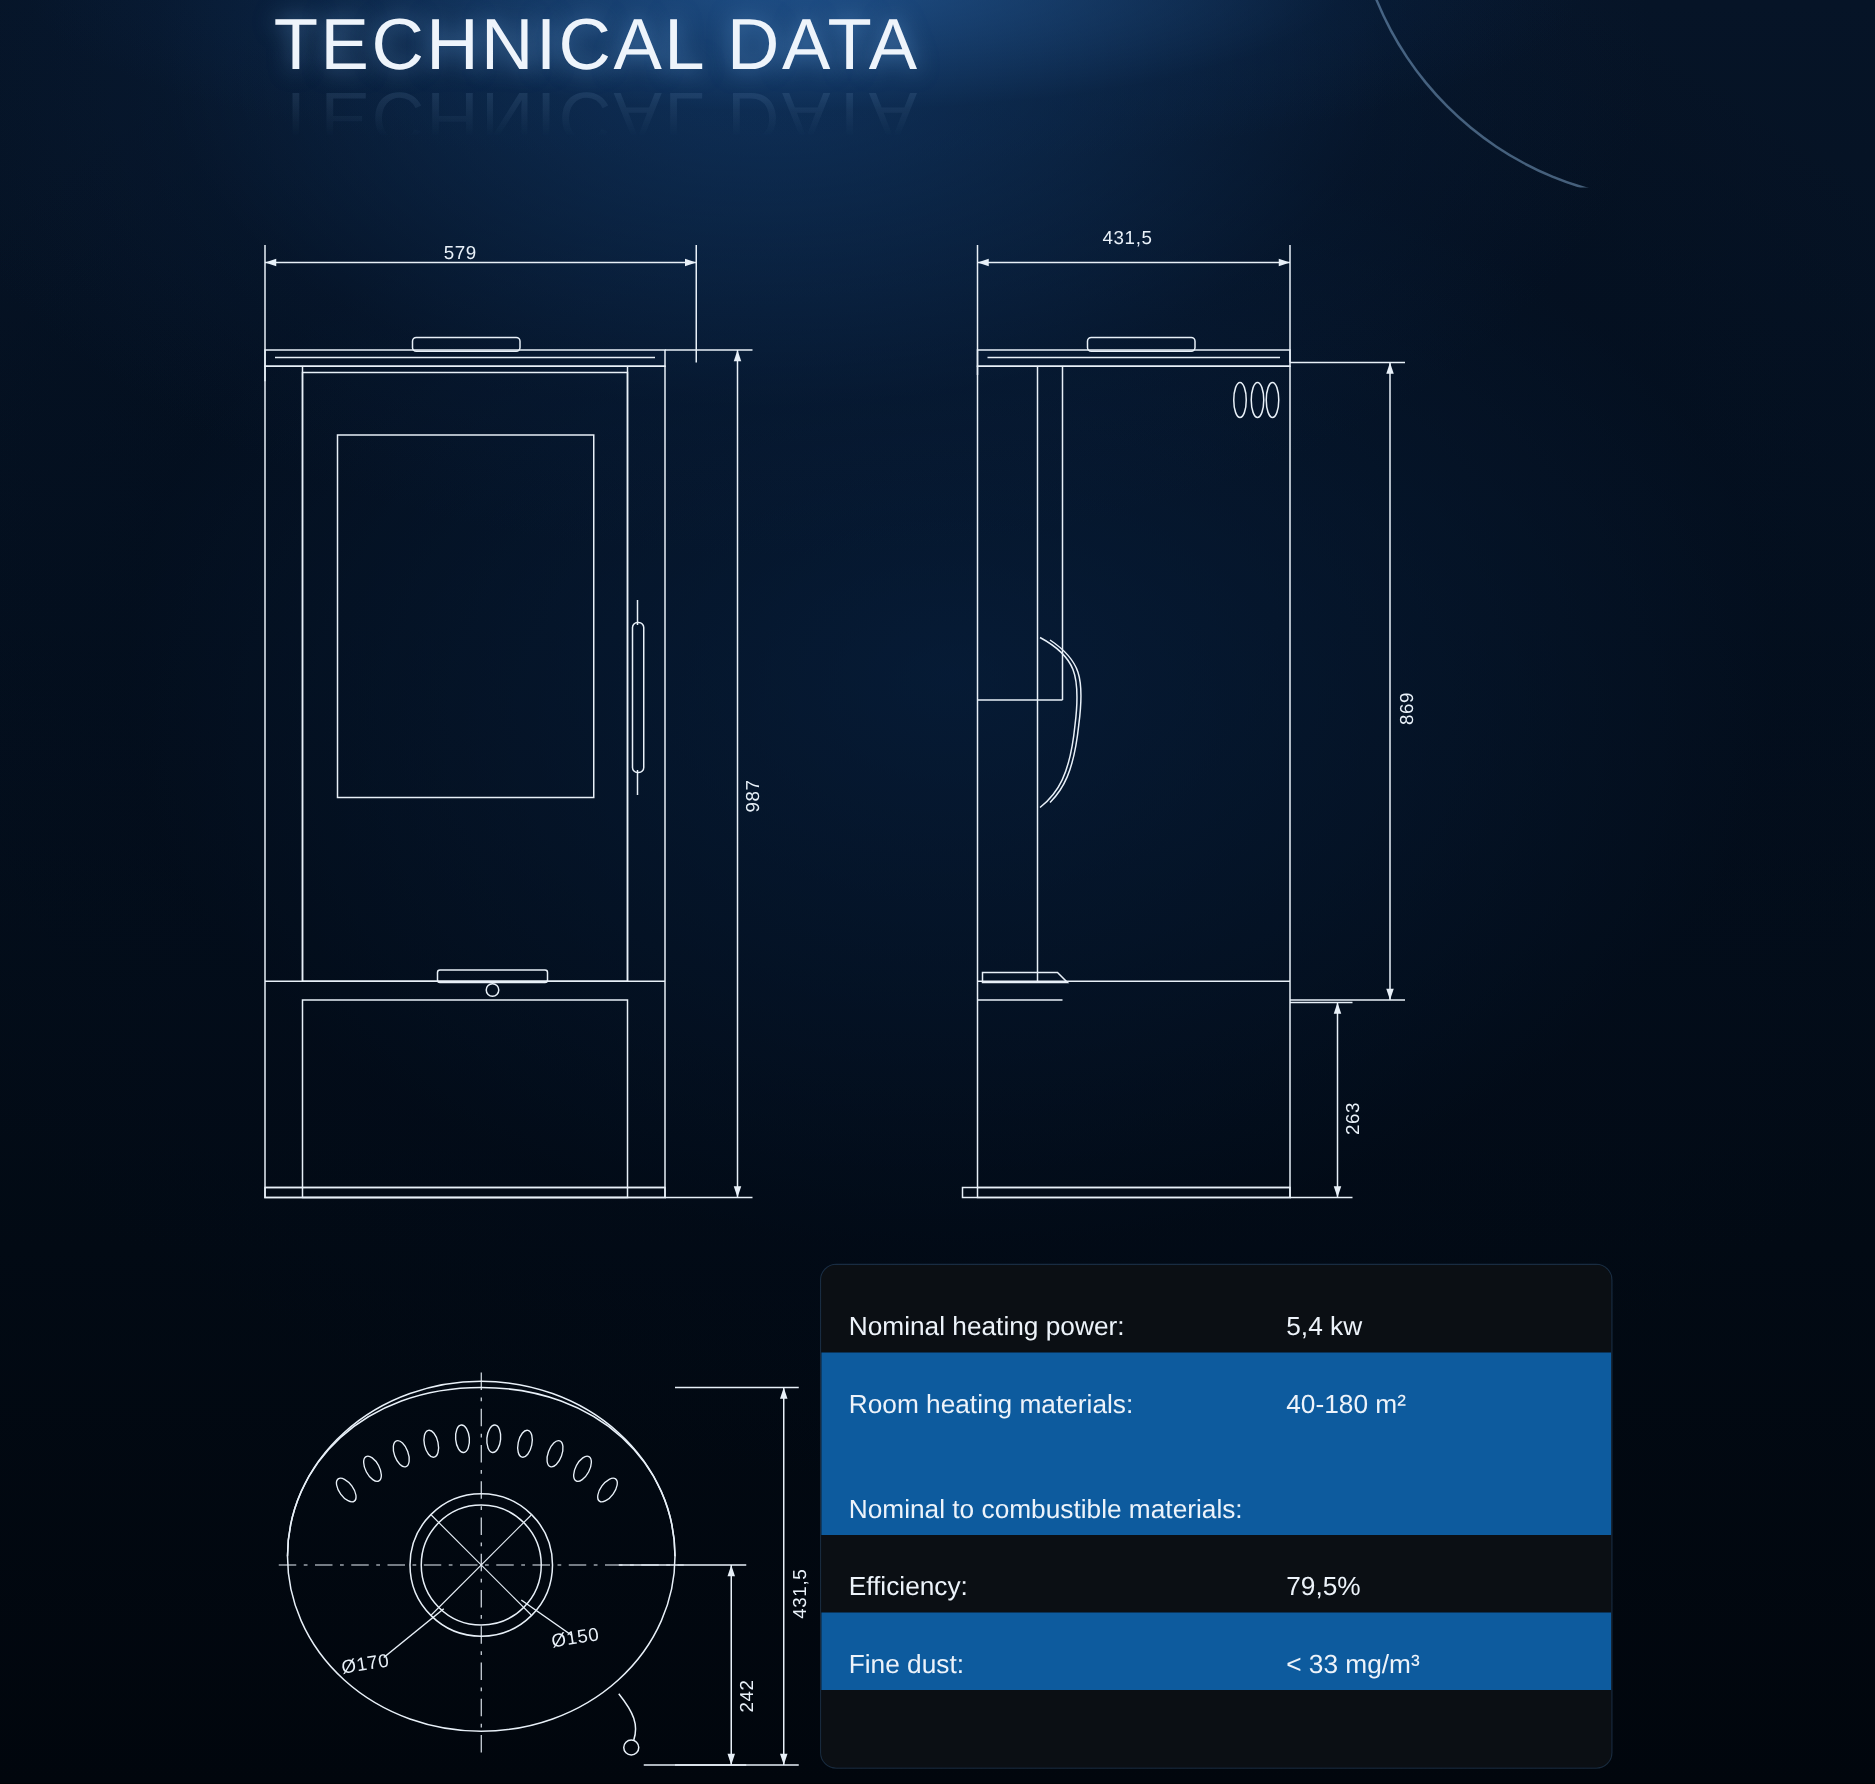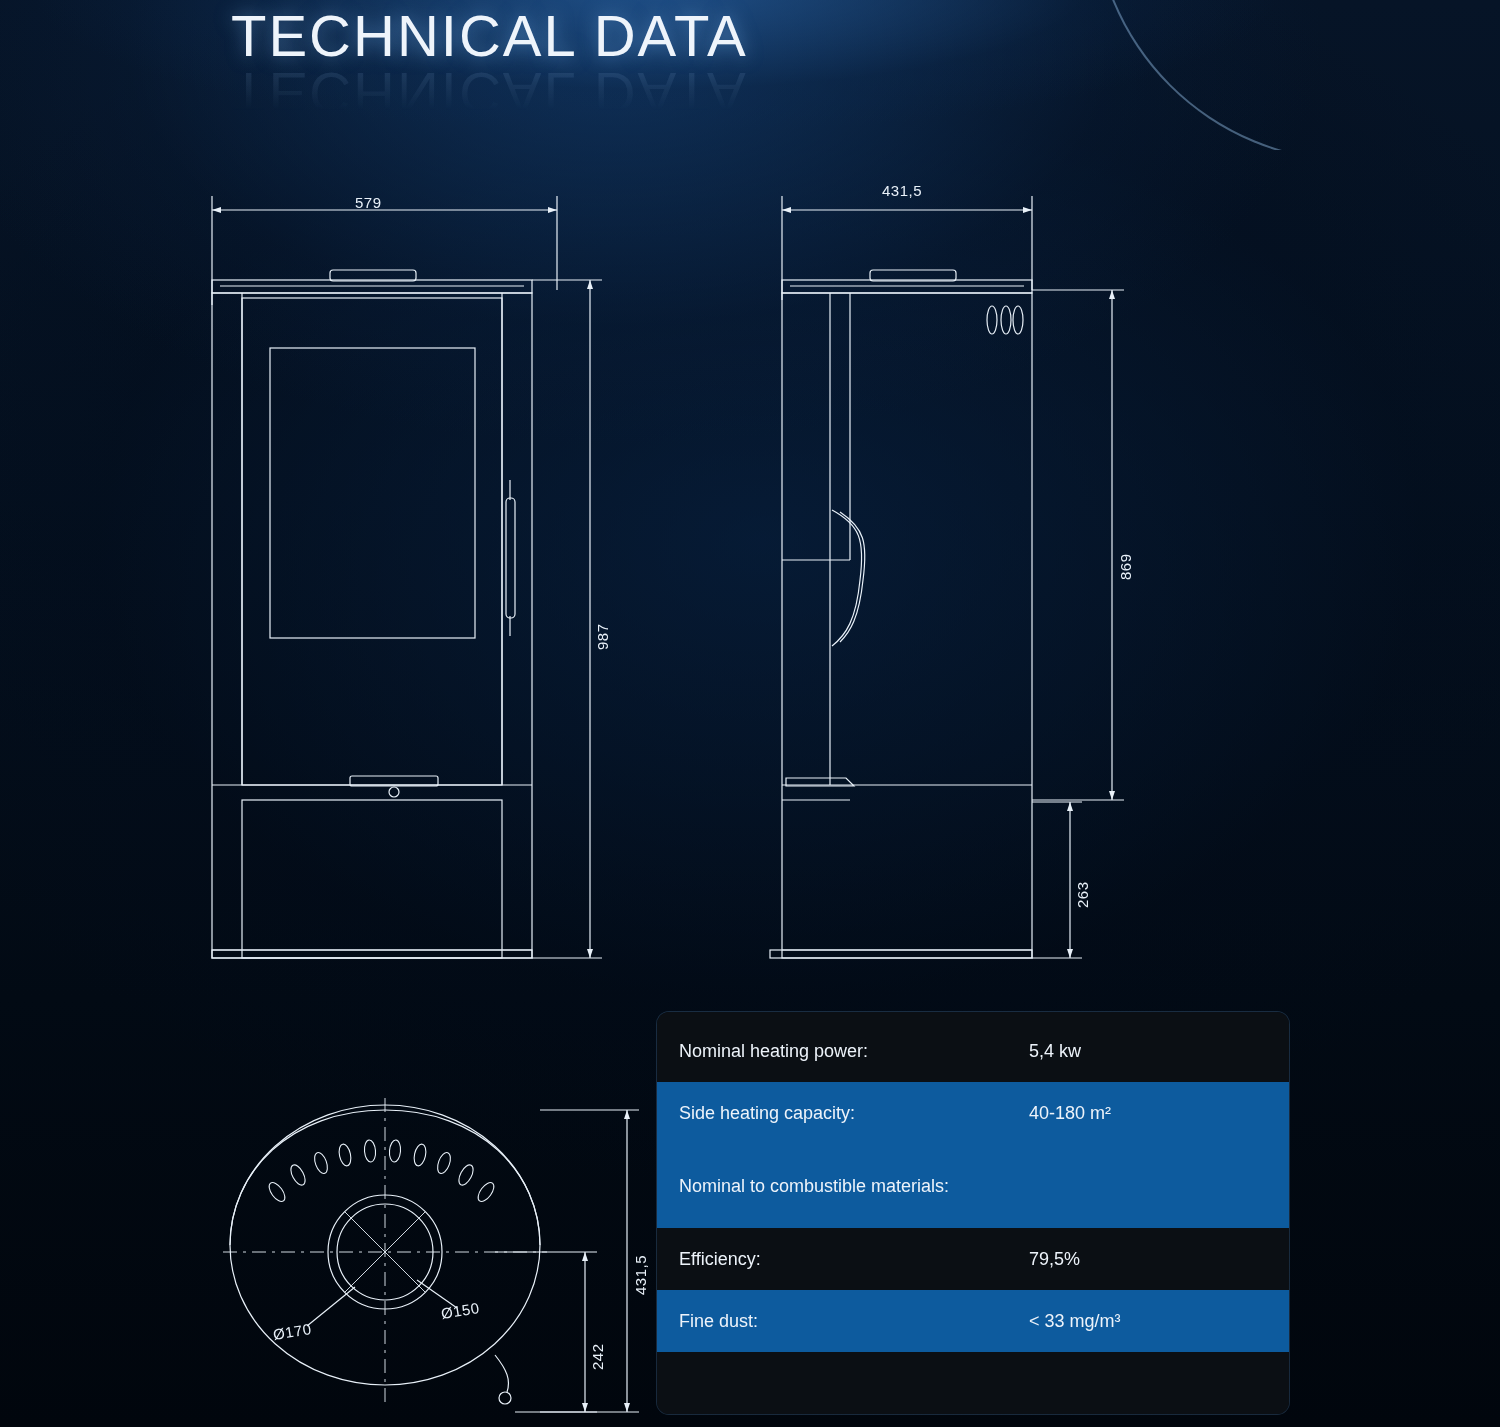--- a/index.html
+++ b/index.html
@@ -11,21 +11,21 @@
   }
   #page{
     position:relative;width:1500px;height:1427px;
     background:
       radial-gradient(ellipse 900px 520px at 620px 40px, rgba(25,78,140,.55) 0%, rgba(10,34,66,.25) 55%, rgba(0,0,0,0) 78%),
       radial-gradient(ellipse 1100px 760px at 760px 540px, rgba(8,36,72,.55) 0%, rgba(2,12,28,.3) 60%, rgba(0,0,0,0) 85%),
       linear-gradient(180deg,#061427 0%, #04101f 35%, #020a14 70%, #01060d 100%);
   }
   
   .hdr{
-    position:absolute;left:16px;top:0;width:1479px;height:150px;
+    position:absolute;left:4px;top:0;width:1479px;height:150px;
     overflow:hidden;
   }
   .hdr .sheen{
     position:absolute;left:0;top:0;width:1500px;height:150px;
     background:radial-gradient(ellipse 780px 180px at 640px -10px, rgba(40,96,160,.65) 0%, rgba(12,42,80,.25) 55%, rgba(0,0,0,0) 80%);
   }
   .hdr .curve{
     position:absolute;right:-20px;top:-170px;width:420px;height:330px;
     border:2px solid rgba(150,190,230,.45);
     border-radius:0 0 0 260px;
@@ -55,24 +55,24 @@
   .dim.vert{transform:rotate(-90deg);transform-origin:left top;}
 
   
   .spec{
     position:absolute;left:657px;top:1012px;width:632px;
     border-radius:12px;overflow:hidden;
     background:#0a0f14;
     box-shadow:0 0 0 1px rgba(70,110,150,.35);
   }
   .spec .row{
-    display:flex;align-items:center;
+    display:flex;align-items:flex-end;
     min-height:50px;
     padding:6px 0;
-    font-size:18px;color:#edf3fa;
+    font-size:21px;color:#edf3fa;
   }
   .spec .row.alt{background:#0d5b9e;}
   .spec .row.dark{background:#0b0f14;}
   .spec .lbl{flex:0 0 350px;padding-left:22px;line-height:1.35;}
   .spec .val{flex:1;padding-right:16px;line-height:1.35;}
   .spec .row:first-child{padding-top:14px;}
 </style>
 </head>
 <body>
 
@@ -232,21 +232,21 @@
   </div>
 
   <div class="spec">
 
     <div class="row dark">
       <div class="lbl">Nominal heating power:</div>
       <div class="val">5,4 kw</div>
     </div>
 
     <div class="row alt">
-      <div class="lbl">Side heating capacity:</div>
+      <div class="lbl">Room heating materials:</div>
       <div class="val">40-180 m²</div>
     </div>
 
 
     <div class="row alt" style="min-height:72px;">
       <div class="lbl">Nominal to combustible materials:</div>
     </div>
 
     <div class="row dark">
       <div class="lbl">Efficiency:</div>

